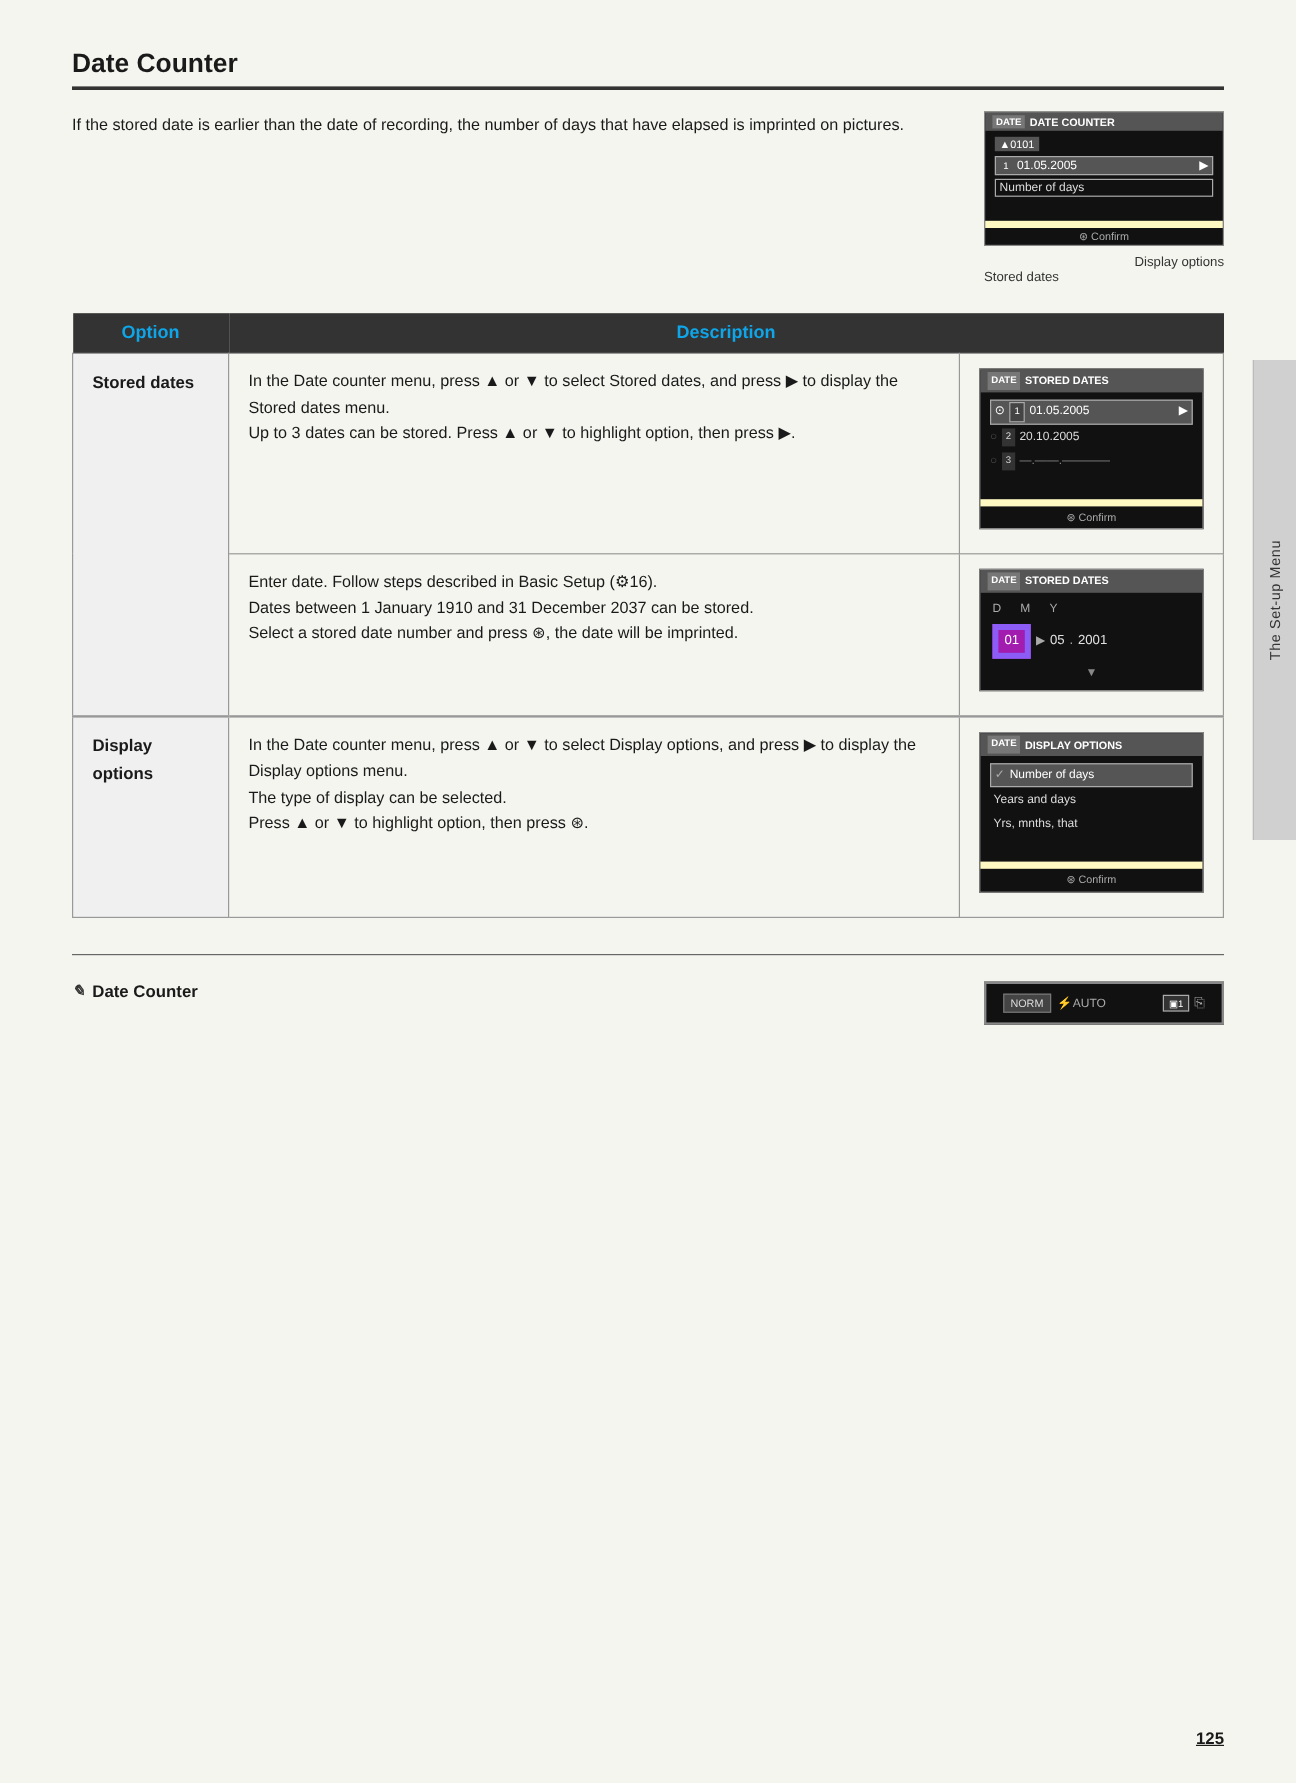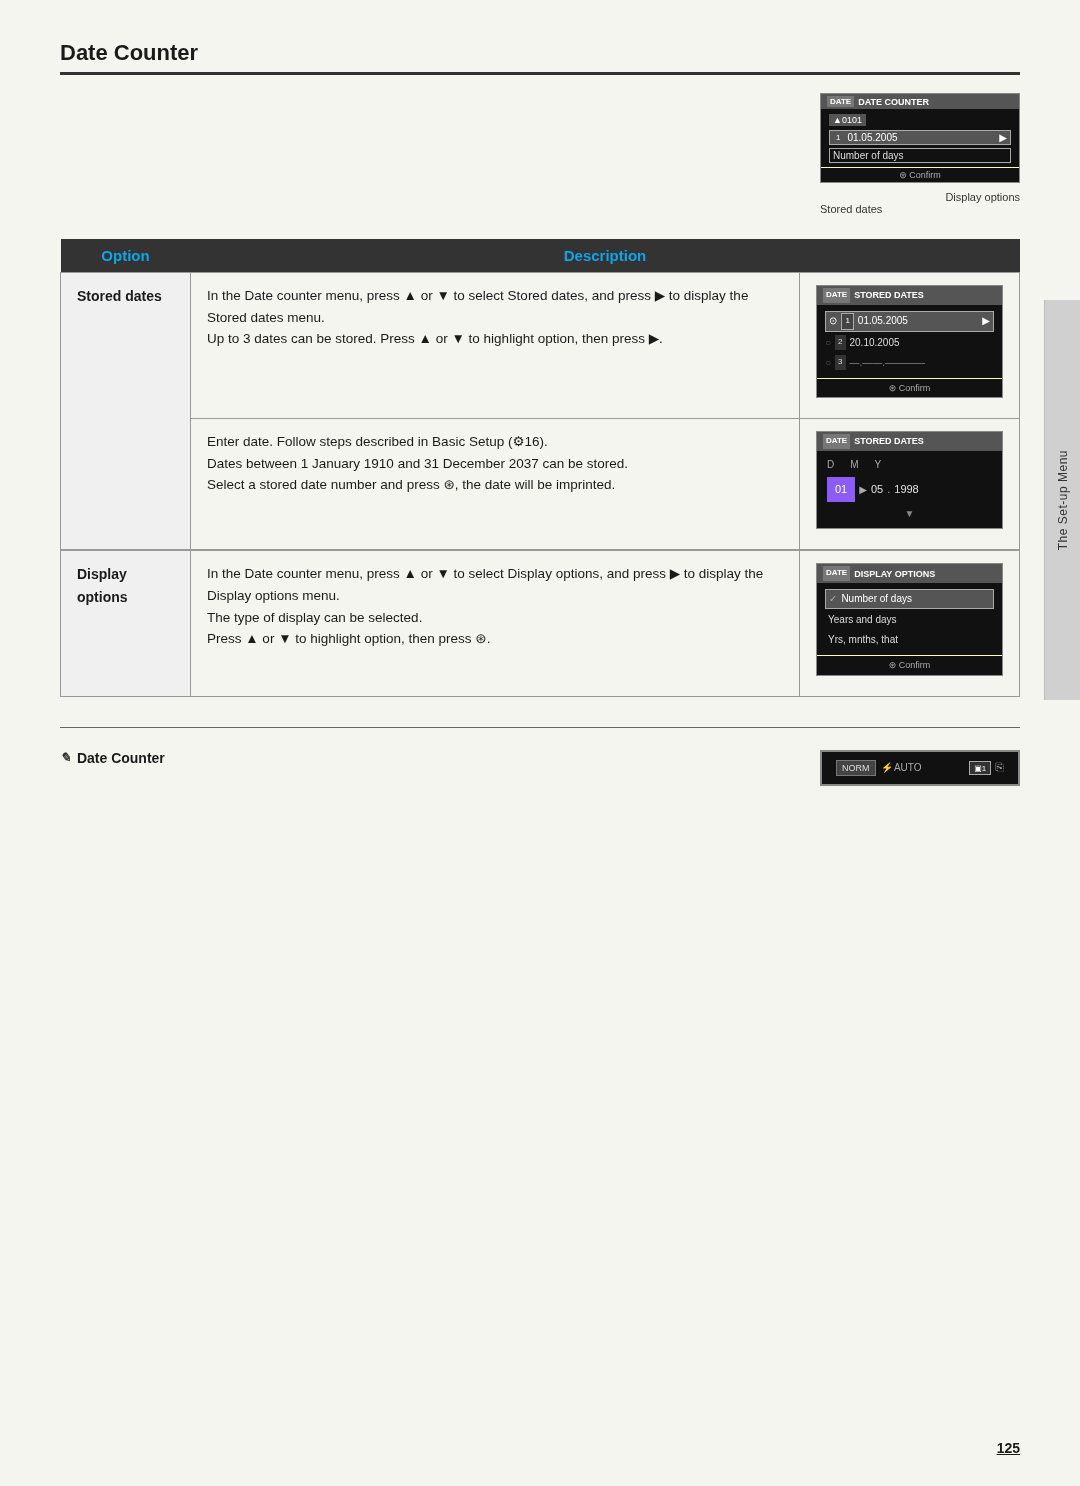--- a/index.html
+++ b/index.html
@@ -190,22 +190,22 @@
       border: 1px solid #aaa;
       color: #fff;
       padding: 1px 3px;
     }
 
     .cam-footer {
       text-align: center;
       font-size: 9px;
       color: #aaa;
       padding: 2px;
-      border-top: 1px solid #fef9c3;
-      margin-top: 0;
+      border-top: 6px solid #fef9c3;
+      margin-top: 16px;
     }
 
     .arrow-right { color: #fff; font-size: 10px; }
 
     
     .bottom-note-section {
       display: flex;
       gap: 30px;
       align-items: flex-start;
       margin-top: 10px;
@@ -218,20 +218,21 @@
       border-top: 2px solid #999;
     }
   </style>
 </head>
 <body>
 
 <h1 class="page-title">Date Counter</h1>
 
 <div class="top-section">
   <div class="intro-text">
+    <p>If the stored date is earlier than the date of recording, the number of days that have elapsed is imprinted on pictures.</p>
   </div>
 
   <div class="date-counter-screenshot">
     <div class="cam-box" style="min-width:195px;">
       <div class="cam-header">
         <span style="font-size:8px;background:#777;padding:1px 3px;">DATE</span>
         <span>DATE COUNTER</span>
       </div>
       <div class="cam-body">
         <div class="cam-row">
@@ -321,25 +322,25 @@
             <span style="font-size:8px;background:#777;padding:1px 3px;">DATE</span>
             <span>STORED DATES</span>
           </div>
           <div class="cam-body" style="padding:6px 10px;">
             <div style="display:flex;gap:16px;margin-bottom:4px;font-size:10px;color:#aaa;">
               <span>D</span>
               <span>M</span>
               <span>Y</span>
             </div>
             <div style="display:flex;align-items:center;gap:4px;font-size:11px;">
-              <span style="border:3px solid #8b5cf6;padding:1px 5px;background:#8b5cf6;color:#fff;">01</span>
+              <span style="border:5px solid #8b5cf6;padding:1px 5px;background:#a21caf;color:#fff;">01</span>
               <span style="color:#aaa;font-size:10px;">▶</span>
               <span>05</span>
               <span style="color:#aaa;">.</span>
-              <span>1998</span>
+              <span>2001</span>
             </div>
             <div style="text-align:center;margin-top:4px;font-size:10px;color:#888;">▼</div>
           </div>
         </div>
       </td>
     </tr>
 
     <tr class="table-row-separator">
       <td class="option-cell">Display<br>options</td>
       <td class="desc-cell" style="font-size:13.5px;line-height:1.6;">

